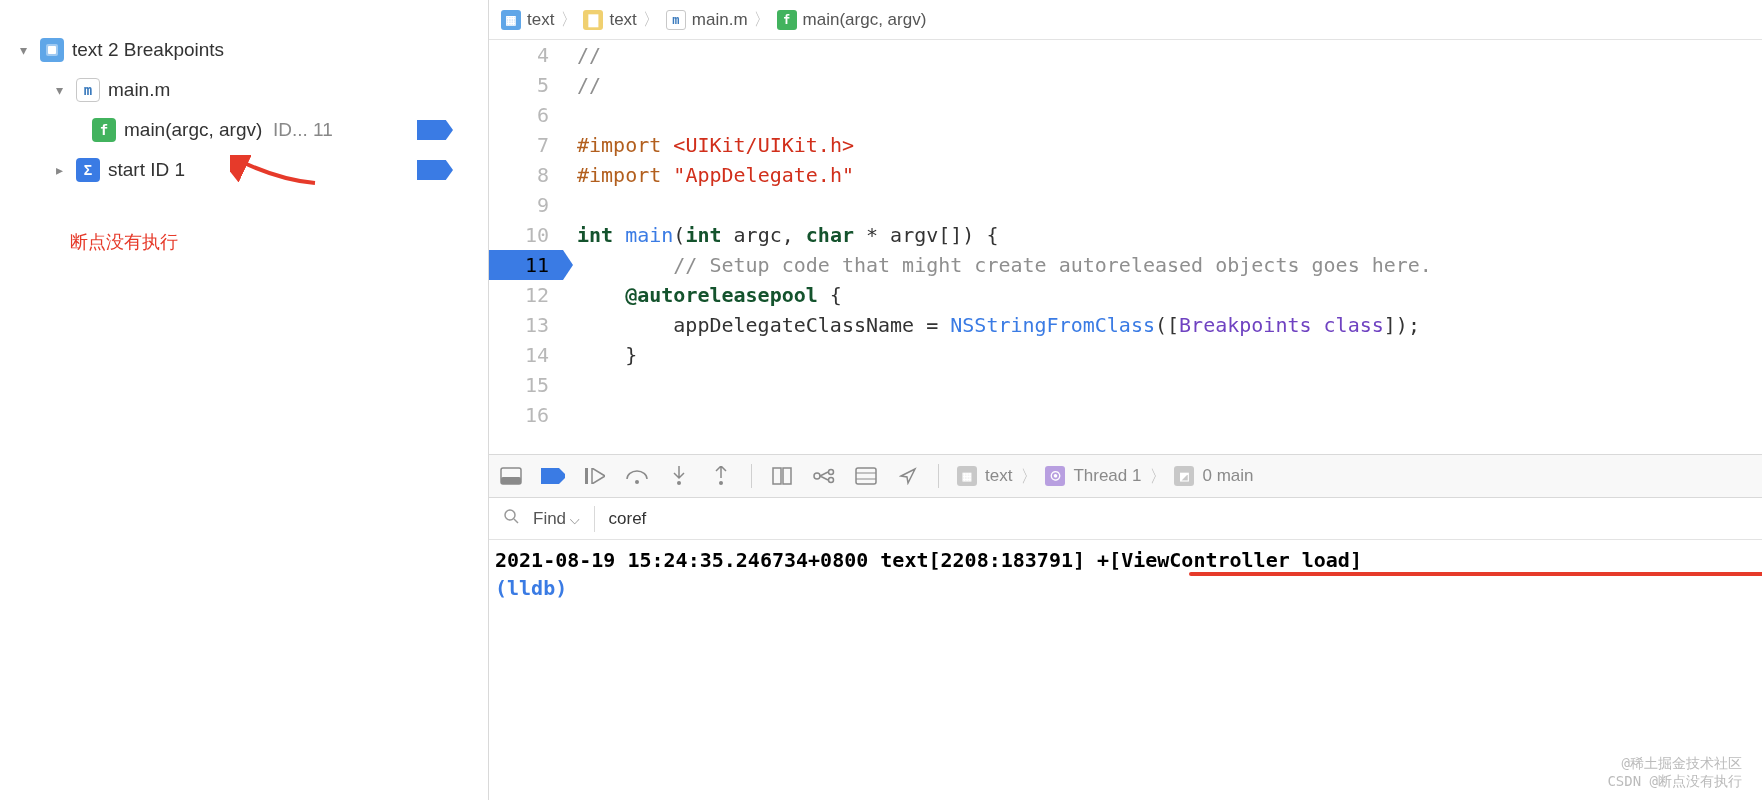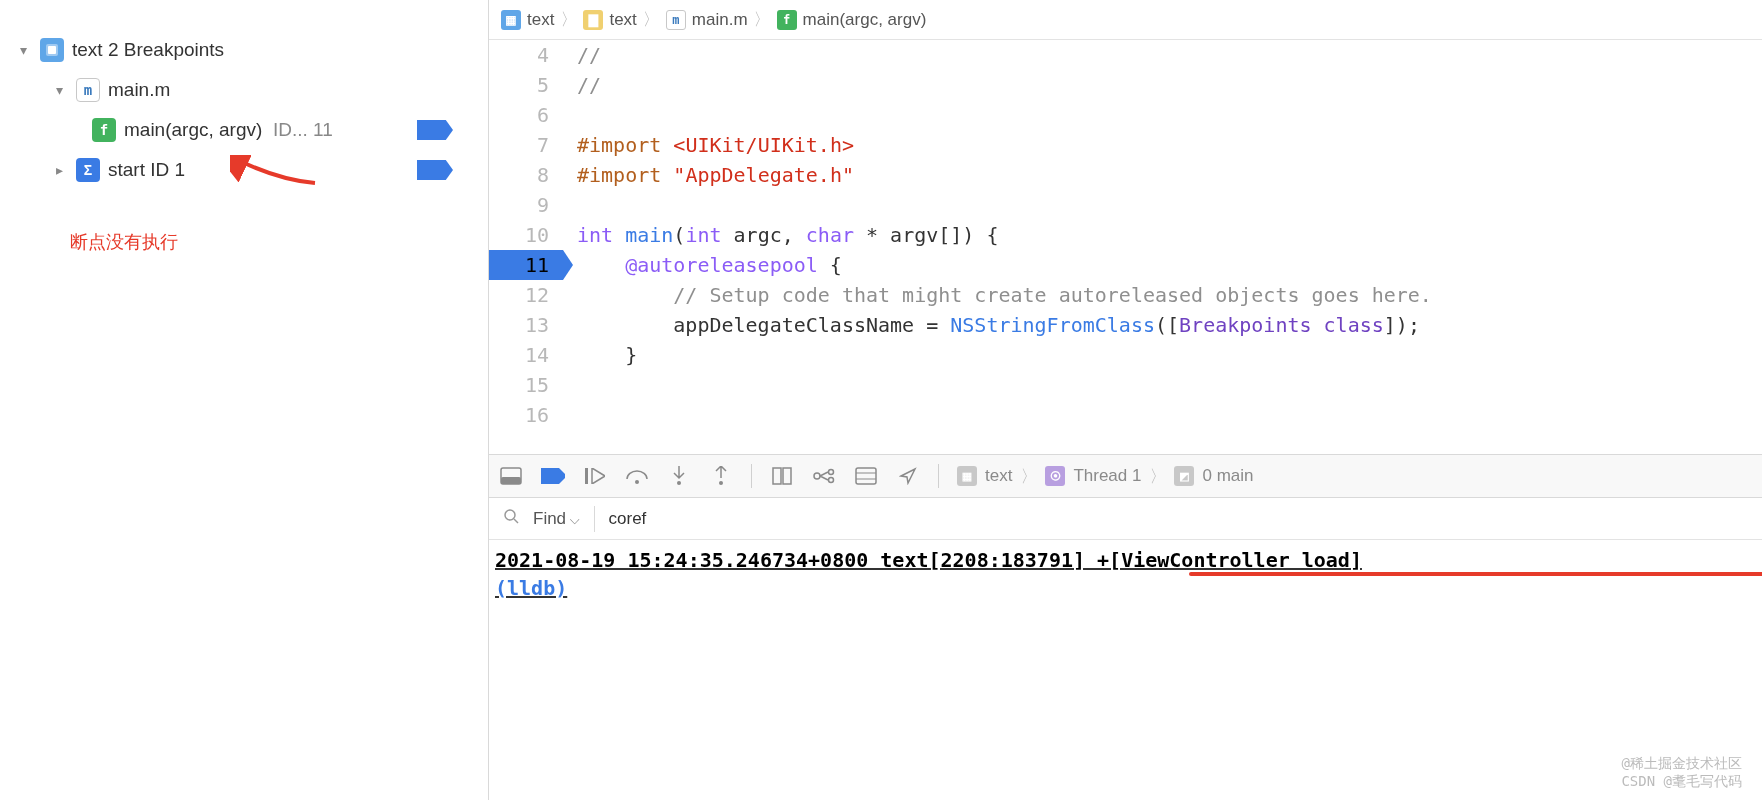--- a/index.html
+++ b/index.html
@@ -105,21 +105,21 @@
   border-left: 10px solid #3a7be4;
   border-top: 15px solid transparent;
   border-bottom: 15px solid transparent;
 }
 .code { flex: 1; padding-left: 14px; }
 .code .cl { height: 30px; white-space: pre; }
 .code .cl.hl { background: #e8f4f0; }
 .tok-comment { color: #8f8f8f; }
 .tok-pp { color: #b25f1e; }
 .tok-str { color: #d12f1b; }
-.tok-kw { color: #8b5cf6; font-weight: 400; }
+.tok-kw { color: #14532d; font-weight: 700; }
 .tok-type { color: #6f42c1; }
 .tok-decl { color: #3a7be4; }
 .tok-ident { color: #1c464a; }
 .tok-under { text-decoration: underline; text-decoration-color: #5a8f9b; }
 .tok-func { color: #3a7be4; }
 .tok-prop { color: #6f42c1; }
 .debugbar {
   height: 44px;
   border-top: 1px solid #d9d9d9;
   border-bottom: 1px solid #d9d9d9;
@@ -153,21 +153,20 @@
 .findbar .dd::after { content: " ⌵"; color: #888; font-size: 13px; }
 .findbar .vsep { width: 1px; height: 26px; background: #d9d9d9; }
 .console {
   flex: 0 0 260px;
   padding: 6px 6px;
   font-family: "SF Mono", Menlo, monospace;
   font-size: 20px;
   line-height: 28px;
   position: relative;
   overflow: hidden;
-  text-decoration: underline;
 }
 .console .log { font-weight: bold; color: #000; }
 .console .lldb { color: #3a7be4; font-weight: bold; }
 .underline-red {
   position: absolute;
   height: 4px;
   background: #e63a2a;
   border-radius: 2px;
 }
 .watermark {
@@ -257,22 +256,22 @@
         <div class="ln">16</div>
       </div>
     <div class="code" id="code">
         <div class="cl"><span class="tok-comment">//</span></div>
         <div class="cl"><span class="tok-comment">//</span></div>
         <div class="cl"></div>
         <div class="cl"><span class="tok-pp">#import</span> <span class="tok-str">&lt;UIKit/UIKit.h&gt;</span></div>
         <div class="cl"><span class="tok-pp">#import</span> <span class="tok-str">"AppDelegate.h"</span></div>
         <div class="cl"></div>
         <div class="cl"><span class="tok-kw">int</span> <span class="tok-decl">main</span>(<span class="tok-kw">int</span> argc, <span class="tok-kw">char</span> * argv[]) {</div>
+        <div class="cl">        <span class="tok-comment">// Setup code that might create autoreleased objects goes here.</span></div>
         <div class="cl">    <span class="tok-kw">@autoreleasepool</span> {</div>
-        <div class="cl">        <span class="tok-comment">// Setup code that might create autoreleased objects goes here.</span></div>
         <div class="cl">        appDelegateClassName = <span class="tok-func">NSStringFromClass</span>([<span class="tok-type">Breakpoints</span> <span class="tok-prop">class</span>]);</div>
         <div class="cl">    }</div>
       </div>
   </div>
 
   <div class="debugbar">
     <span class="db-ico">
         <svg width="22" height="18" viewBox="0 0 22 18">
           <rect x="1" y="1" width="20" height="16" rx="2" fill="none" stroke="#8a8a8a" stroke-width="1.5"></rect>
           <rect x="1" y="10" width="20" height="7" rx="2" fill="#8a8a8a"></rect>
@@ -357,17 +356,17 @@
     <span class="vsep"></span>
     <span style="color:#333">coref</span>
   </div>
 
   <div class="console">
     <div class="log">2021-08-19 15:24:35.246734+0800 text[2208:183791] +[ViewController load]</div>
     <div class="lldb">(lldb)</div>
     <div class="underline-red" style="left:700px;top:32px;width:770px"></div>
     <div class="watermark">
       <div>@稀土掘金技术社区</div>
-      <div>CSDN @耄毛写代码</div>
+      <div>CSDN @断点没有执行</div>
     </div>
   </div>
 
 </div>
 
 </body></html>

